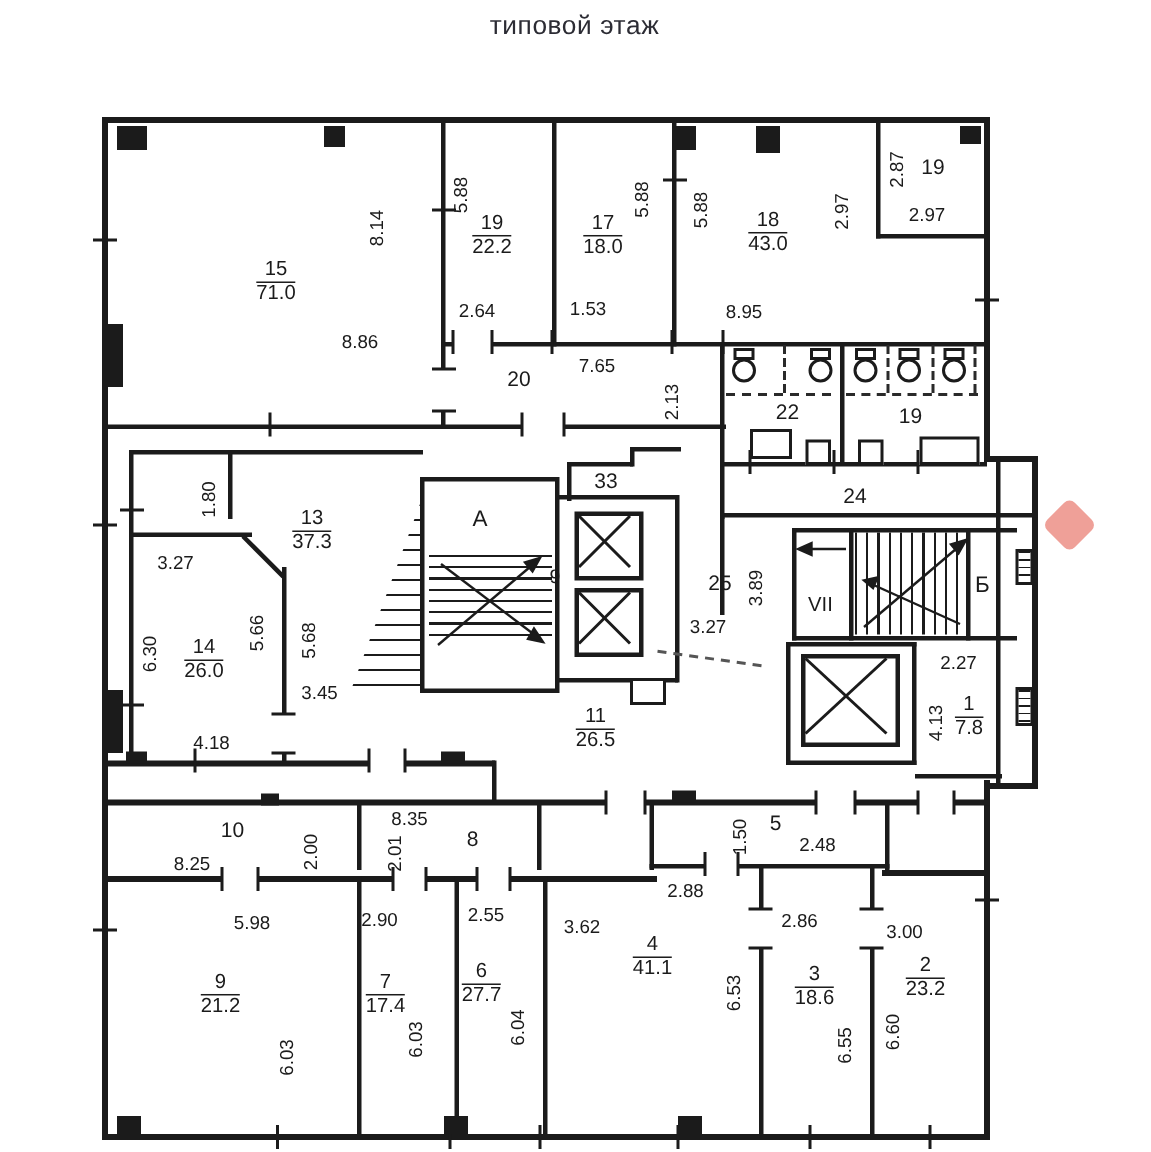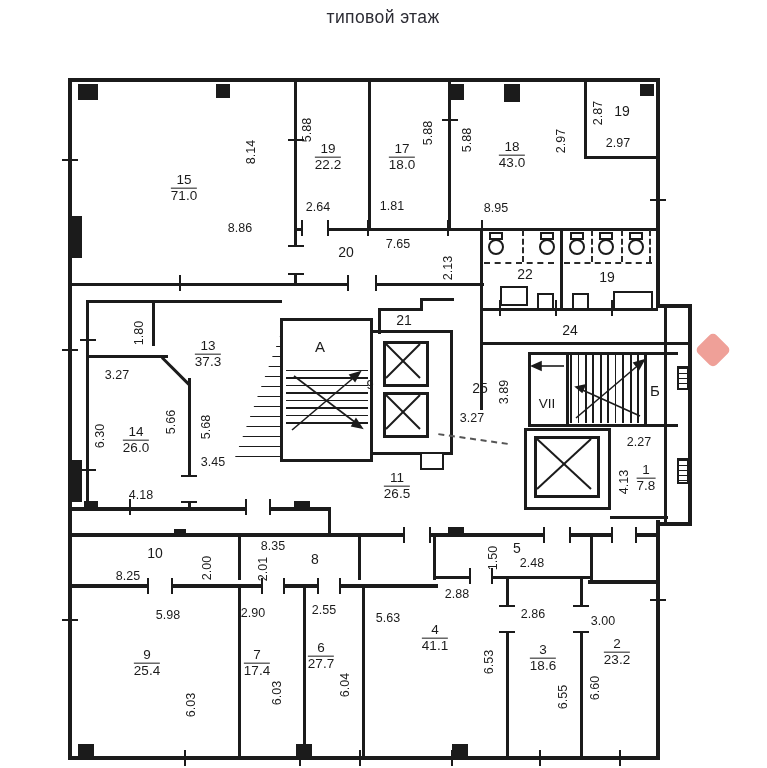--- a/index.html
+++ b/index.html
@@ -313,21 +313,21 @@
     <div class="rm" style="left:397px;top:486px">
       <span class="n">11</span>
       <span class="a">26.5</span>
       </div>
     <div class="rm" style="left:646px;top:478px">
       <span class="n">1</span>
       <span class="a">7.8</span>
       </div>
     <div class="rm" style="left:147px;top:663px">
       <span class="n">9</span>
-      <span class="a">25.4</span>
+      <span class="a">21.2</span>
       </div>
     <div class="rm" style="left:257px;top:663px">
       <span class="n">7</span>
       <span class="a">17.4</span>
       </div>
     <div class="rm" style="left:321px;top:656px">
       <span class="n">6</span>
       <span class="a">27.7</span>
       </div>
     <div class="rm" style="left:435px;top:638px">
@@ -338,52 +338,52 @@
       <span class="n">3</span>
       <span class="a">18.6</span>
       </div>
     <div class="rm" style="left:617px;top:652px">
       <span class="n">2</span>
       <span class="a">23.2</span>
       </div>
 
     <div class="zn" style="left:622px;top:111px">19</div>
     <div class="zn" style="left:346px;top:252px">20</div>
-    <div class="zn" style="left:404px;top:320px">21</div>
+    <div class="zn" style="left:404px;top:320px">33</div>
     <div class="zn" style="left:525px;top:274px">22</div>
     <div class="zn" style="left:607px;top:277px">19</div>
     <div class="zn" style="left:570px;top:330px">24</div>
     <div class="zn" style="left:480px;top:388px">25</div>
     <div class="zn" style="left:155px;top:553px">10</div>
     <div class="zn" style="left:315px;top:559px">8</div>
     <div class="zn" style="left:517px;top:548px">5</div>
     <div class="zn" style="left:370px;top:384px;font-size:13px">9</div>
     <div class="zn" style="left:320px;top:346px;font-size:15px">А</div>
     <div class="zn" style="left:655px;top:390px;font-size:15px">Б</div>
     <div class="zn" style="left:547px;top:403px;font-size:13.5px">VII</div>
 
     <div class="dm" style="left:240px;top:228px">8.86</div>
     <div class="dm" style="left:318px;top:207px">2.64</div>
-    <div class="dm" style="left:392px;top:206px">1.81</div>
+    <div class="dm" style="left:392px;top:206px">1.53</div>
     <div class="dm" style="left:496px;top:208px">8.95</div>
     <div class="dm" style="left:618px;top:143px">2.97</div>
     <div class="dm" style="left:398px;top:244px">7.65</div>
     <div class="dm" style="left:117px;top:375px">3.27</div>
     <div class="dm" style="left:213px;top:462px">3.45</div>
     <div class="dm" style="left:141px;top:495px">4.18</div>
     <div class="dm" style="left:472px;top:418px">3.27</div>
     <div class="dm" style="left:639px;top:442px">2.27</div>
     <div class="dm" style="left:128px;top:576px">8.25</div>
     <div class="dm" style="left:273px;top:546px">8.35</div>
-    <div class="dm" style="left:532px;top:563px">2.48</div>
+    <div class="dm" style="left:545px;top:563px">2.48</div>
     <div class="dm" style="left:457px;top:594px">2.88</div>
     <div class="dm" style="left:168px;top:615px">5.98</div>
     <div class="dm" style="left:253px;top:613px">2.90</div>
     <div class="dm" style="left:324px;top:610px">2.55</div>
-    <div class="dm" style="left:388px;top:618px">5.63</div>
+    <div class="dm" style="left:388px;top:618px">3.62</div>
     <div class="dm" style="left:533px;top:614px">2.86</div>
     <div class="dm" style="left:603px;top:621px">3.00</div>
 
     <div class="dm v" style="left:251px;top:152px">8.14</div>
     <div class="dm v" style="left:307px;top:130px">5.88</div>
     <div class="dm v" style="left:428px;top:133px">5.88</div>
     <div class="dm v" style="left:467px;top:140px">5.88</div>
     <div class="dm v" style="left:598px;top:113px">2.87</div>
     <div class="dm v" style="left:561px;top:141px">2.97</div>
     <div class="dm v" style="left:448px;top:268px">2.13</div>

